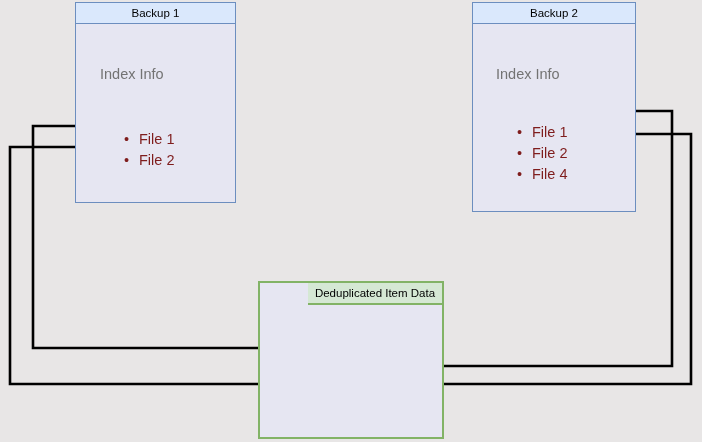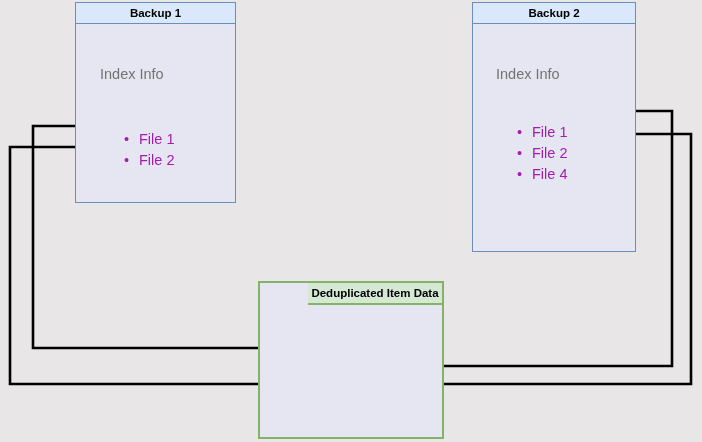--- a/index.html
+++ b/index.html
@@ -25,21 +25,21 @@
     box-sizing: border-box;
     border: 1px solid #6c8ebf;
     background: #e6e6f2;
   }
   .node .node-header {
     box-sizing: border-box;
     height: 21px;
     line-height: 20px;
     text-align: center;
     font-size: 11.5px;
-    font-weight: bold;
+    font-weight: normal;
     color: #000;
     background: #dae8fc;
     border-bottom: 1px solid #6c8ebf;
   }
   .node-body {
     position: relative;
     height: calc(100% - 21px);
   }
   .node-title {
     position: absolute;
@@ -48,21 +48,21 @@
     white-space: nowrap;
   }
   ul.file-list {
     position: absolute;
     margin: 0;
     padding: 0;
     list-style: none;
   }
   ul.file-list li {
     font-size: 14.5px;
-    color: #a21caf;
+    color: #7f1d1d;
     line-height: 21px;
     white-space: nowrap;
     position: relative;
     padding-left: 15px;
   }
   ul.file-list li::before {
     content: "\2022";
     position: absolute;
     left: 0;
     top: 0;
@@ -72,21 +72,21 @@
 
   
   #backup1 {
     left: 75px; top: 2px; width: 161px; height: 201px;
   }
   #backup1 .node-title { left: 24px; top: 42px; }
   #backup1 .file-list { left: 48px; top: 105px; }
 
   
   #backup2 {
-    left: 472px; top: 2px; width: 164px; height: 250px;
+    left: 472px; top: 2px; width: 164px; height: 210px;
   }
   #backup2 .node-title { left: 23px; top: 42px; }
   #backup2 .file-list { left: 44px; top: 98px; }
 
   
   #dedup {
     left: 258px; top: 281px; width: 186px; height: 158px;
     border: 2px solid #82b366;
     background: #e6e6f2;
     padding-left: 48px;

